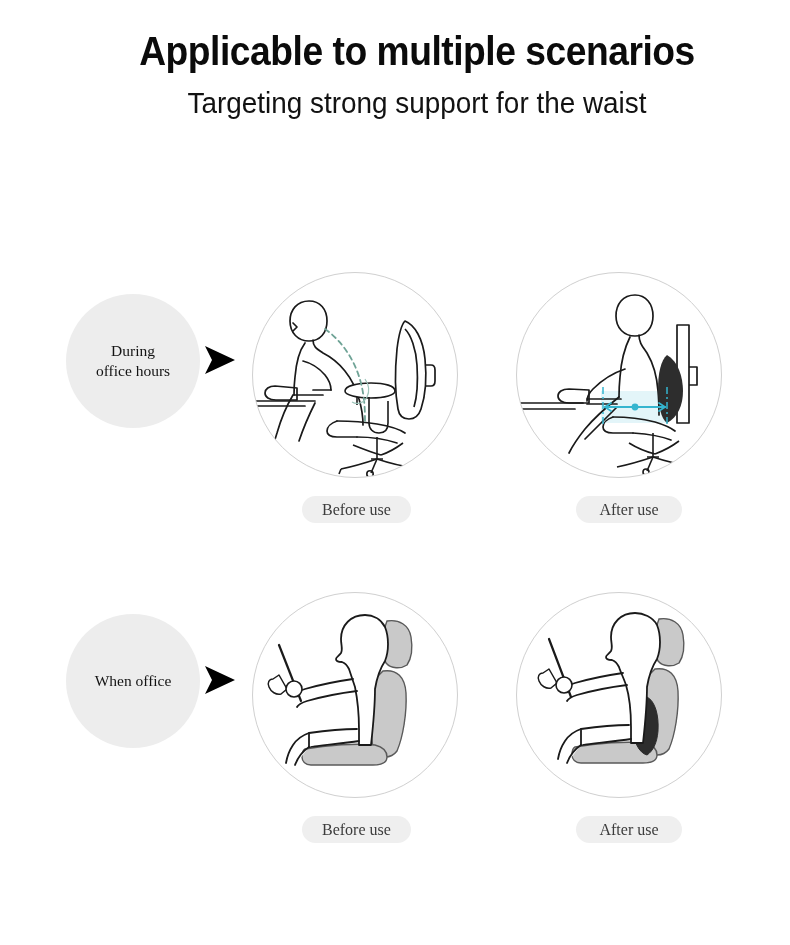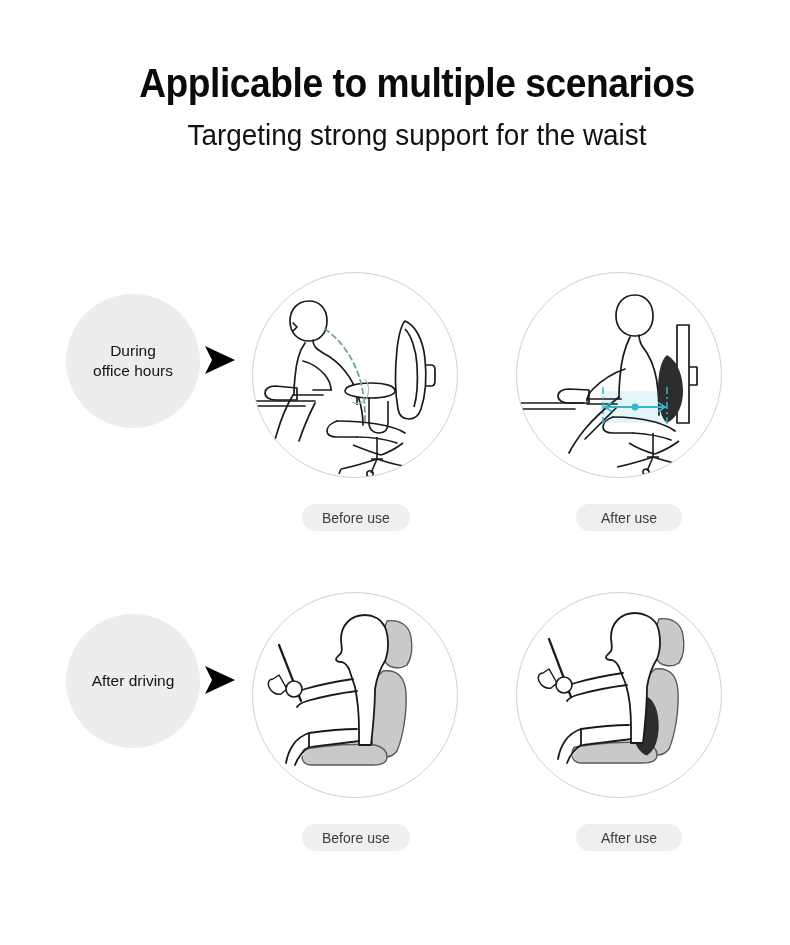--- a/index.html
+++ b/index.html
@@ -11,21 +11,21 @@
     width: 790px;
     height: 945px;
     font-family: "Liberation Sans", sans-serif;
     color: #111111;
     overflow: hidden;
     position: relative;
   }
 
   
   .header {
-    padding-top: 62px;
+    padding-top: 30px;
     text-align: center;
     margin-left: 44px;
   }
   .title {
     font-size: 40px;
     font-weight: bold;
     letter-spacing: -0.5px;
     line-height: 1.05;
     color: #0b0b0b;
     transform: scaleX(0.93);
@@ -40,20 +40,21 @@
     transform: scaleX(0.93);
     transform-origin: center;
   }
 
   
   .rows {
     position: absolute;
     top: 272px;
     left: 0;
     width: 736px;
+    font-family: Liberation Serif, serif;
   }
   .row {
     position: relative;
     height: 302px;
   }
   .row + .row { margin-top: 18px; }
 
   
   .label-circle {
     position: absolute;
@@ -101,28 +102,28 @@
     border: 1px solid #d0d0d0;
     box-sizing: border-box;
     overflow: hidden;
     background: #ffffff;
   }
   .panel svg { display: block; }
 
   
   .pill {
     position: absolute;
-    top: 232px;
+    top: 224px;
     height: 27px;
     border-radius: 14px;
     background: #efefef;
     display: flex;
     align-items: center;
     justify-content: center;
-    font-size: 14px;
+    font-size: 16px;
     color: #3c3c3c;
     padding: 0 20px;
     box-sizing: border-box;
     min-width: 106px;
   }
   .pill.c1 { left: 302px; }
   .pill.c2 { left: 576px; justify-content: center; }
 </style>
 </head>
 <body>
@@ -291,21 +292,21 @@
       <span>Before use</span>
     </div>
     <div class="pill c2">
       <span>After use</span>
     </div>
   </div>
 
   <div class="row">
 
     <div class="label-circle">
-      <div class="label-text">After driving</div>
+      <div class="label-text">When office</div>
     </div>
 
     <div class="arrow a1">
       <svg viewBox="0 0 34 32" width="34" height="32">
         <path d="M2 2 L32 16 L2 30 L9 16 Z" fill="#000000"></path>
       </svg>
     </div>
 
     <div class="panel p1">
       <div class="disc">

